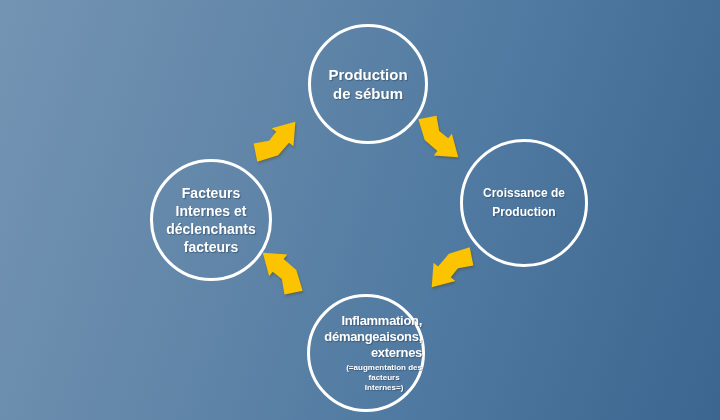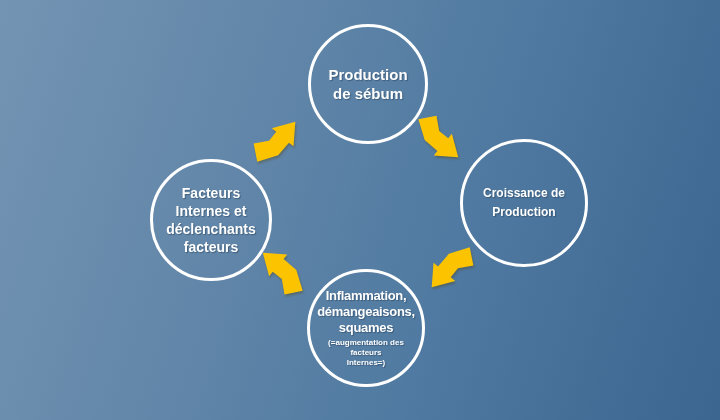--- a/index.html
+++ b/index.html
@@ -28,21 +28,21 @@
     align-items: center;
     justify-content: center;
     text-align: center;
     color: #ffffff;
     font-weight: bold;
     text-shadow: 1px 1px 1px rgba(30,50,70,0.45);
   }
   .node .line { display: block; }
   .node-top    { left: 308px; top: 24px;  width: 120px; height: 120px; font-size: 15px; line-height: 19px; }
   .node-right  { left: 460px; top: 139px; width: 128px; height: 128px; font-size: 12px; line-height: 19px; }
-  .node-bottom { left: 307px; top: 269px; width: 118px; height: 118px; font-size: 13px; line-height: 16px; letter-spacing: -0.3px; }
+  .node-bottom { left: 307px; top: 294px; width: 118px; height: 118px; font-size: 13px; line-height: 16px; letter-spacing: -0.3px; align-items: flex-end; }
   .node-left   { left: 150px; top: 159px; width: 122px; height: 122px; font-size: 14px; line-height: 18px; }
   .sub {
     margin-top: 2px;
     font-size: 8px;
     line-height: 10px;
     letter-spacing: 0;
   }
   .arrow {
     position: absolute;
     width: 58px;
@@ -65,21 +65,21 @@
   </div>
 
   <div class="node node-right">
     <span class="line">Croissance de</span>
     <span class="line">Production</span>
   </div>
 
   <div class="node node-bottom">
     <span class="line">Inflammation,</span>
     <span class="line">démangeaisons,</span>
-    <span class="line">squames</span>
+    <span class="line">externes</span>
     <span class="sub">
       <span class="line">(=augmentation des</span>
       <span class="line">facteurs</span>
       <span class="line">Internes=)</span>
     </span>
   </div>
 
   <div class="node node-left">
     <span class="line">Facteurs</span>
     <span class="line">Internes et</span>

